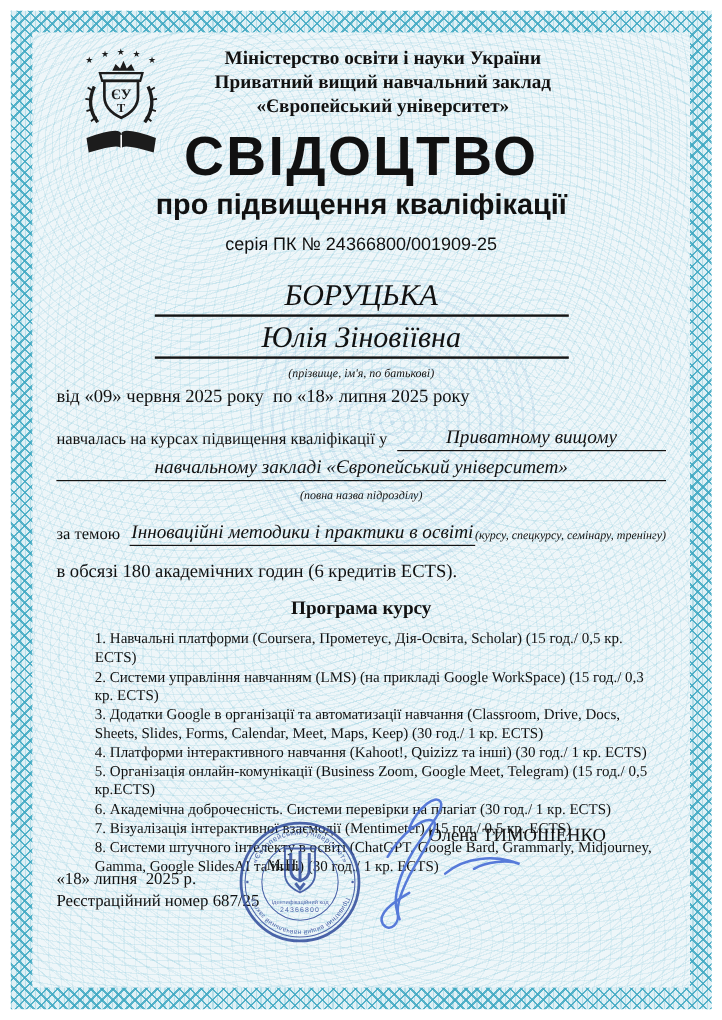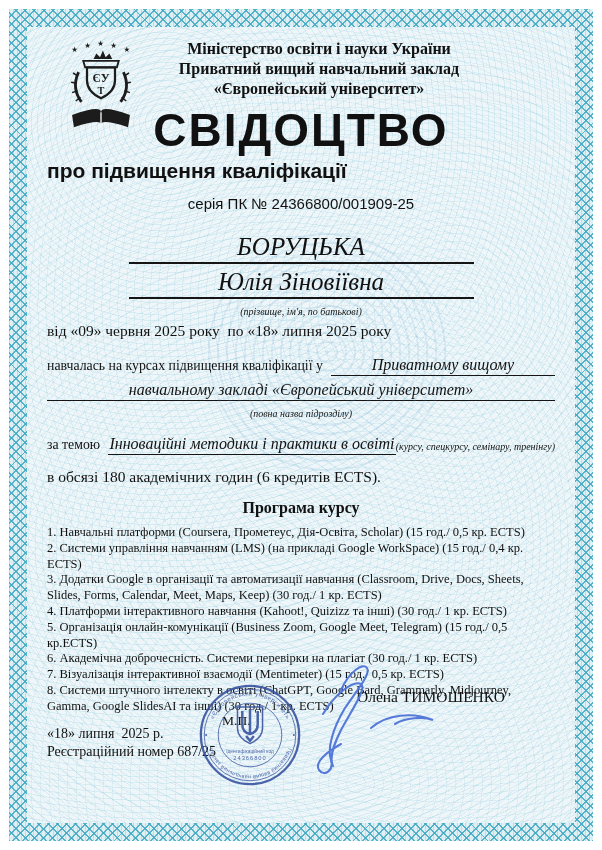--- a/index.html
+++ b/index.html
@@ -23,40 +23,40 @@
           repeating-radial-gradient(circle at 60% 95%, rgba(125,195,215,.14) 0 1px, transparent 1px 9px);
         padding:12px 20px;}
   .watermark{position:absolute;left:175px;top:200px;width:250px;height:250px;border-radius:50%;
         background:repeating-radial-gradient(circle at 50% 50%, rgba(95,155,205,.13) 0 2px, transparent 2px 9px);
         pointer-events:none;}
   .header{position:relative;text-align:center;padding-left:36px;z-index:1;}
   .logo{position:absolute;left:12px;top:0px;width:84px;height:96px;}
   .min-line{font-weight:bold;font-size:16px;line-height:20px;}
   .title{font-family:"Liberation Sans",sans-serif;font-weight:bold;font-size:46px;line-height:50px;
          letter-spacing:2px;text-align:center;margin-top:6px;z-index:1;position:relative;}
-  .subtitle{font-family:"Liberation Sans",sans-serif;font-weight:bold;font-size:21px;line-height:26px;
-         text-align:left;margin-top:3px;position:relative;z-index:1;}
+  .subtitle{font-family:"Liberation Sans",sans-serif;font-weight:bold;font-size:24px;line-height:26px;
+         text-align:center;margin-top:3px;position:relative;z-index:1;}
   .series{font-family:"Liberation Sans",sans-serif;font-size:15px;text-align:center;margin-top:11px;position:relative;z-index:1;}
   .name-block{position:relative;z-index:1;margin-top:20px;}
   .name-line{width:345px;margin:0 auto;border-bottom:2px solid #151515;text-align:center;
          font-style:italic;font-size:25px;line-height:29px;padding-bottom:1px;}
   .name-line + .name-line{margin-top:3px;}
   .caption{font-style:italic;font-size:10px;line-height:12px;text-align:center;margin-top:7px;}
   .period{font-size:15.5px;text-align:left;margin-top:4px;position:relative;z-index:1;}
   .row{display:flex;align-items:flex-end;position:relative;z-index:1;font-size:13.8px;}
   .row .label{white-space:nowrap;padding-right:8px;line-height:20px;}
   .fill{flex:1;border-bottom:1.6px solid #151515;text-align:center;font-style:italic;
         font-size:16px;line-height:19px;padding-bottom:1px;}
   .fill-col{flex:1;display:flex;flex-direction:row;}
   .row-study{margin-top:15px;}
   .fill-wide{margin-top:4px;}
   .row-topic{margin-top:14px;}
   .volume{font-size:15.5px;margin-top:13px;position:relative;z-index:1;}
   .prog-head{font-size:16px;font-weight:bold;text-align:center;margin-top:13px;position:relative;z-index:1;}
-  .prog-list{font-size:12.5px;line-height:15.8px;margin-top:8px;position:relative;z-index:1;}
+  .prog-list{font-size:12.5px;line-height:15.8px;margin-top:8px;position:relative;z-index:1;margin-left:32px;}
   .bottom{position:absolute;left:20px;right:20px;top:655px;height:150px;font-size:15.5px;z-index:2;}
   .pos-label{position:absolute;left:0;top:6px;}
   .signer{position:absolute;left:310px;top:6px;}
   .mp{position:absolute;left:175px;top:31px;font-size:13.5px;}
   .date-line{position:absolute;left:0;top:44px;font-size:14px;}
   .reg-line{position:absolute;left:0;top:62px;font-size:14px;text-align:center;}
   .seal{position:absolute;left:150px;top:0px;width:106px;height:106px;opacity:.88;}
   .sig{position:absolute;left:236px;top:-26px;width:165px;height:145px;}
 </style>
 </head>
@@ -119,21 +119,21 @@
           <span class="fill">Інноваційні методики і практики в освіті</span>
           <span class="caption">(курсу, спецкурсу, семінару, тренінгу)</span>
         </span>
       </div>
 
       <div class="volume">в обсязі 180 академічних годин (6 кредитів ECTS).</div>
 
       <div class="prog-head">Програма курсу</div>
       <div class="prog-list">
         <div class="prog-item">1. Навчальні платформи (Coursera, Прометеус, Дія-Освіта, Scholar) (15 год./ 0,5 кр. ECTS)</div>
-        <div class="prog-item">2. Системи управління навчанням (LMS) (на прикладі Google WorkSpace) (15 год./ 0,4 кр. ECTS)</div>
+        <div class="prog-item">2. Системи управління навчанням (LMS) (на прикладі Google WorkSpace) (15 год./ 0,3 кр. ECTS)</div>
         <div class="prog-item">3. Додатки Google в організації та автоматизації навчання (Classroom, Drive, Docs, Sheets, Slides, Forms, Calendar, Meet, Maps, Keep) (30 год./ 1 кр. ECTS)</div>
         <div class="prog-item">4. Платформи інтерактивного навчання (Kahoot!, Quizizz та інші) (30 год./ 1 кр. ECTS)</div>
         <div class="prog-item">5. Організація онлайн-комунікації (Business Zoom, Google Meet, Telegram) (15 год./ 0,5 кр.ECTS)</div>
         <div class="prog-item">6. Академічна доброчесність. Системи перевірки на плагіат (30 год./ 1 кр. ECTS)</div>
         <div class="prog-item">7. Візуалізація інтерактивної взаємодії (Mentimeter) (15 год./ 0,5 кр. ECTS)</div>
         <div class="prog-item">8. Системи штучного інтелекту в освіті (ChatGPT, Google Bard, Grammarly, Midjourney, Gamma, Google SlidesAI та інші) (30 год./ 1 кр. ECTS)</div>
       </div>
 
       <div class="bottom">
         <span class="signer">Олена ТИМОШЕНКО</span>

